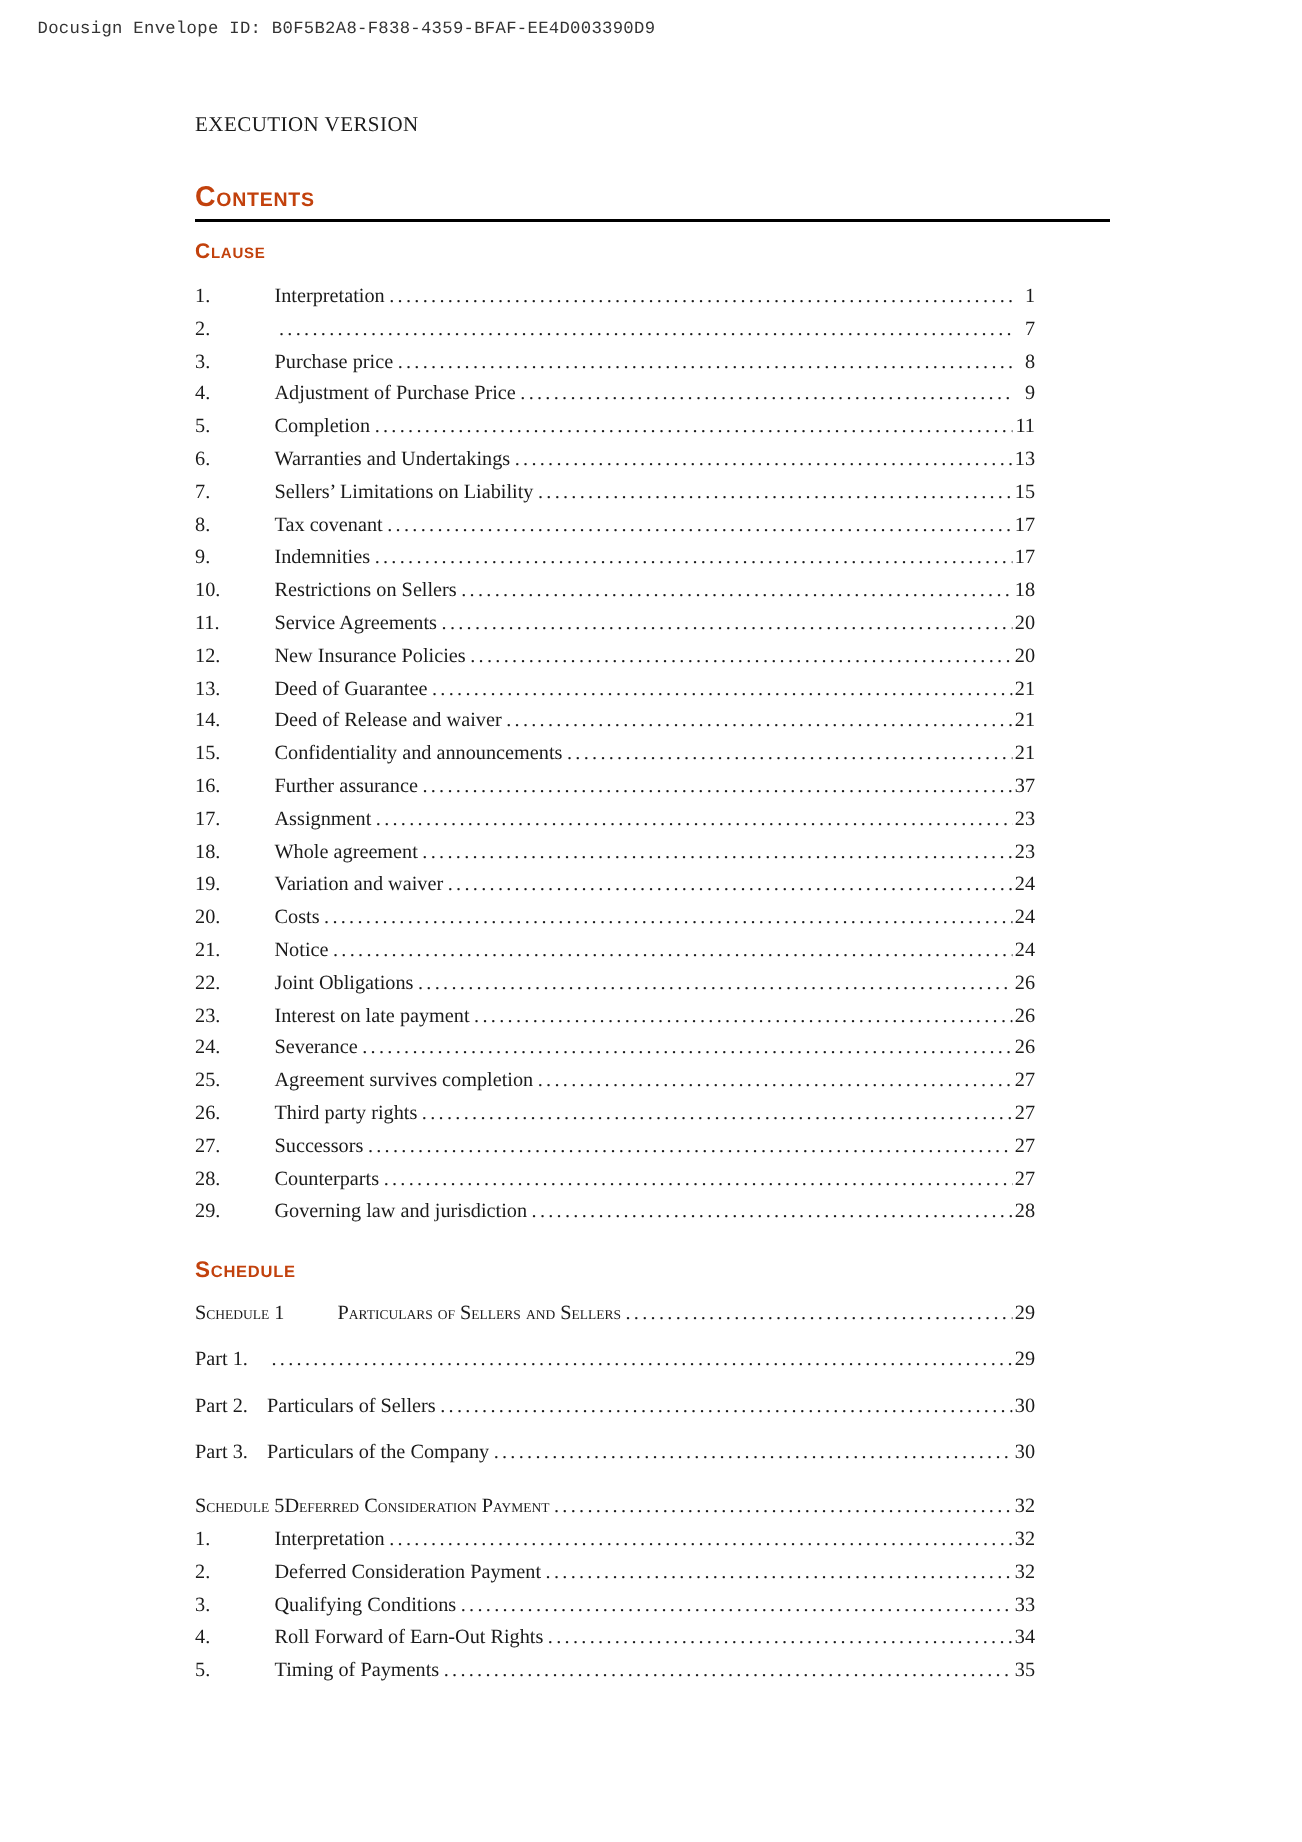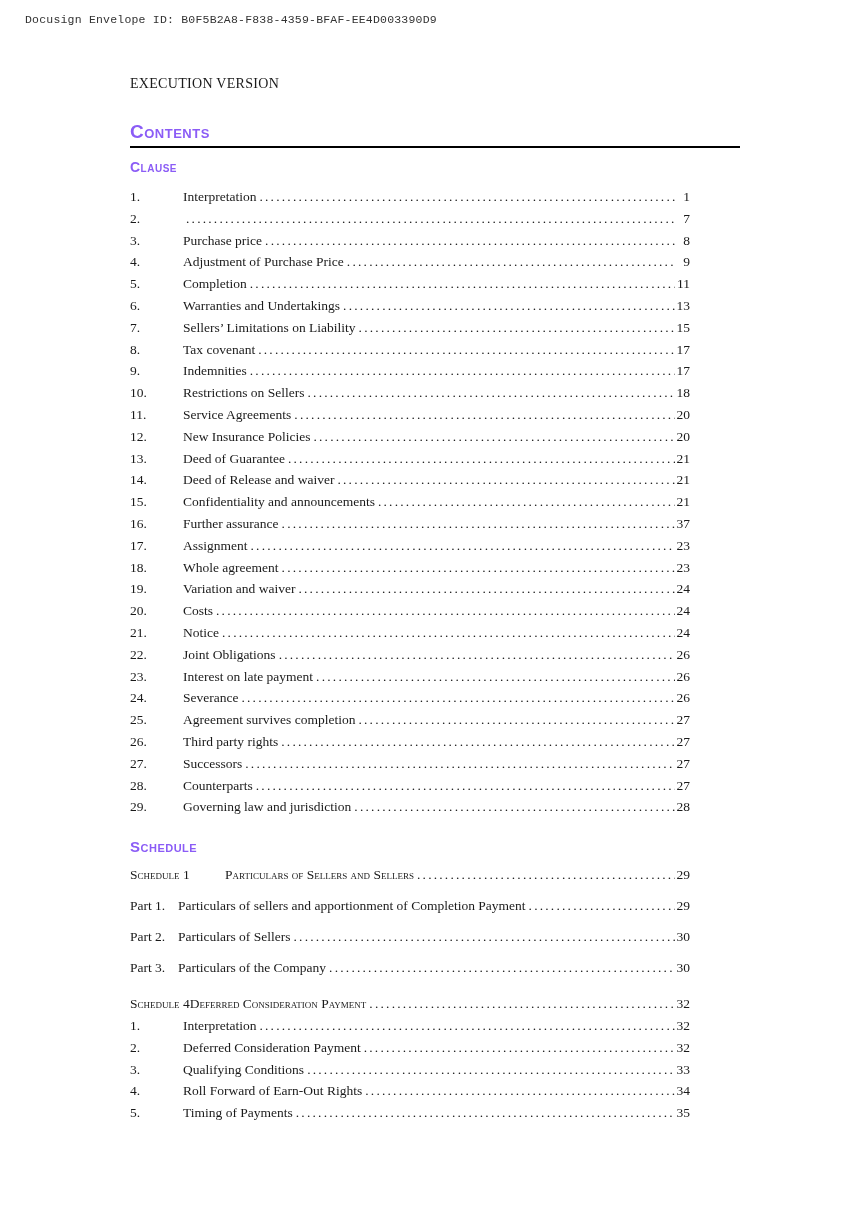--- a/index.html
+++ b/index.html
@@ -17,21 +17,21 @@
     font-size:11.5px; color:#333333; letter-spacing:0.2px;
   }
   .doc { position:absolute; left:130px; top:0; width:610px; }
   .exec-version {
     margin-top:76px;
     font-size:14px; line-height:16px; letter-spacing:0.3px;
   }
   .heading-sans {
     font-family:"Liberation Sans", sans-serif;
     font-weight:bold; font-variant:small-caps;
-    color:#8b5cf6; letter-spacing:0.5px;
+    color:#c2410c; letter-spacing:0.5px;
   }
   .contents-heading { margin-top:31px; font-size:19px; line-height:18px; }
   .contents-rule { margin-top:5px; border-bottom:2px solid #000; width:610px; }
   .clause-heading { margin-top:11px; font-size:14px; line-height:16px; }
   .sched-heading { margin-top:21px; font-size:15px; line-height:16px; }
   .toc { margin-top:11px; width:560px; }
   .toc-row {
     display:flex; align-items:baseline;
     font-size:13.5px; line-height:21.8px; white-space:nowrap;
   }
@@ -277,42 +277,41 @@
       <span class="label smallcaps">Schedule 1</span>
       <span class="title smallcaps">Particulars of Sellers and Sellers</span>
       <span class="dots">............................................................................................................................................................................................................................</span>
       <span class="page">29</span>
     </div>
 
     <div>
 
         <div class="toc-row part-row sched-row">
           <span class="label">Part 1.</span>
-          <span class="title">Particulars of sellers and apportionment of Completion Payment</span>
           <span class="dots">............................................................................................................................................................................................................................</span>
           <span class="page">29</span>
         </div>
 
         <div class="toc-row part-row sched-row">
           <span class="label">Part 2.</span>
           <span class="title">Particulars of Sellers</span>
           <span class="dots">............................................................................................................................................................................................................................</span>
           <span class="page">30</span>
         </div>
 
         <div class="toc-row part-row sched-row">
           <span class="label">Part 3.</span>
           <span class="title">Particulars of the Company</span>
           <span class="dots">............................................................................................................................................................................................................................</span>
           <span class="page">30</span>
         </div>
       </div>
 
     <div class="toc-row sched2-row">
-      <span class="label smallcaps">Schedule 4</span>
+      <span class="label smallcaps">Schedule 5</span>
       <span class="title smallcaps">Deferred Consideration Payment</span>
       <span class="dots">............................................................................................................................................................................................................................</span>
       <span class="page">32</span>
     </div>
 
     <div class="sched2-list">
 
         <div class="toc-row">
           <span class="num">1.</span>
           <span class="title">Interpretation</span>

